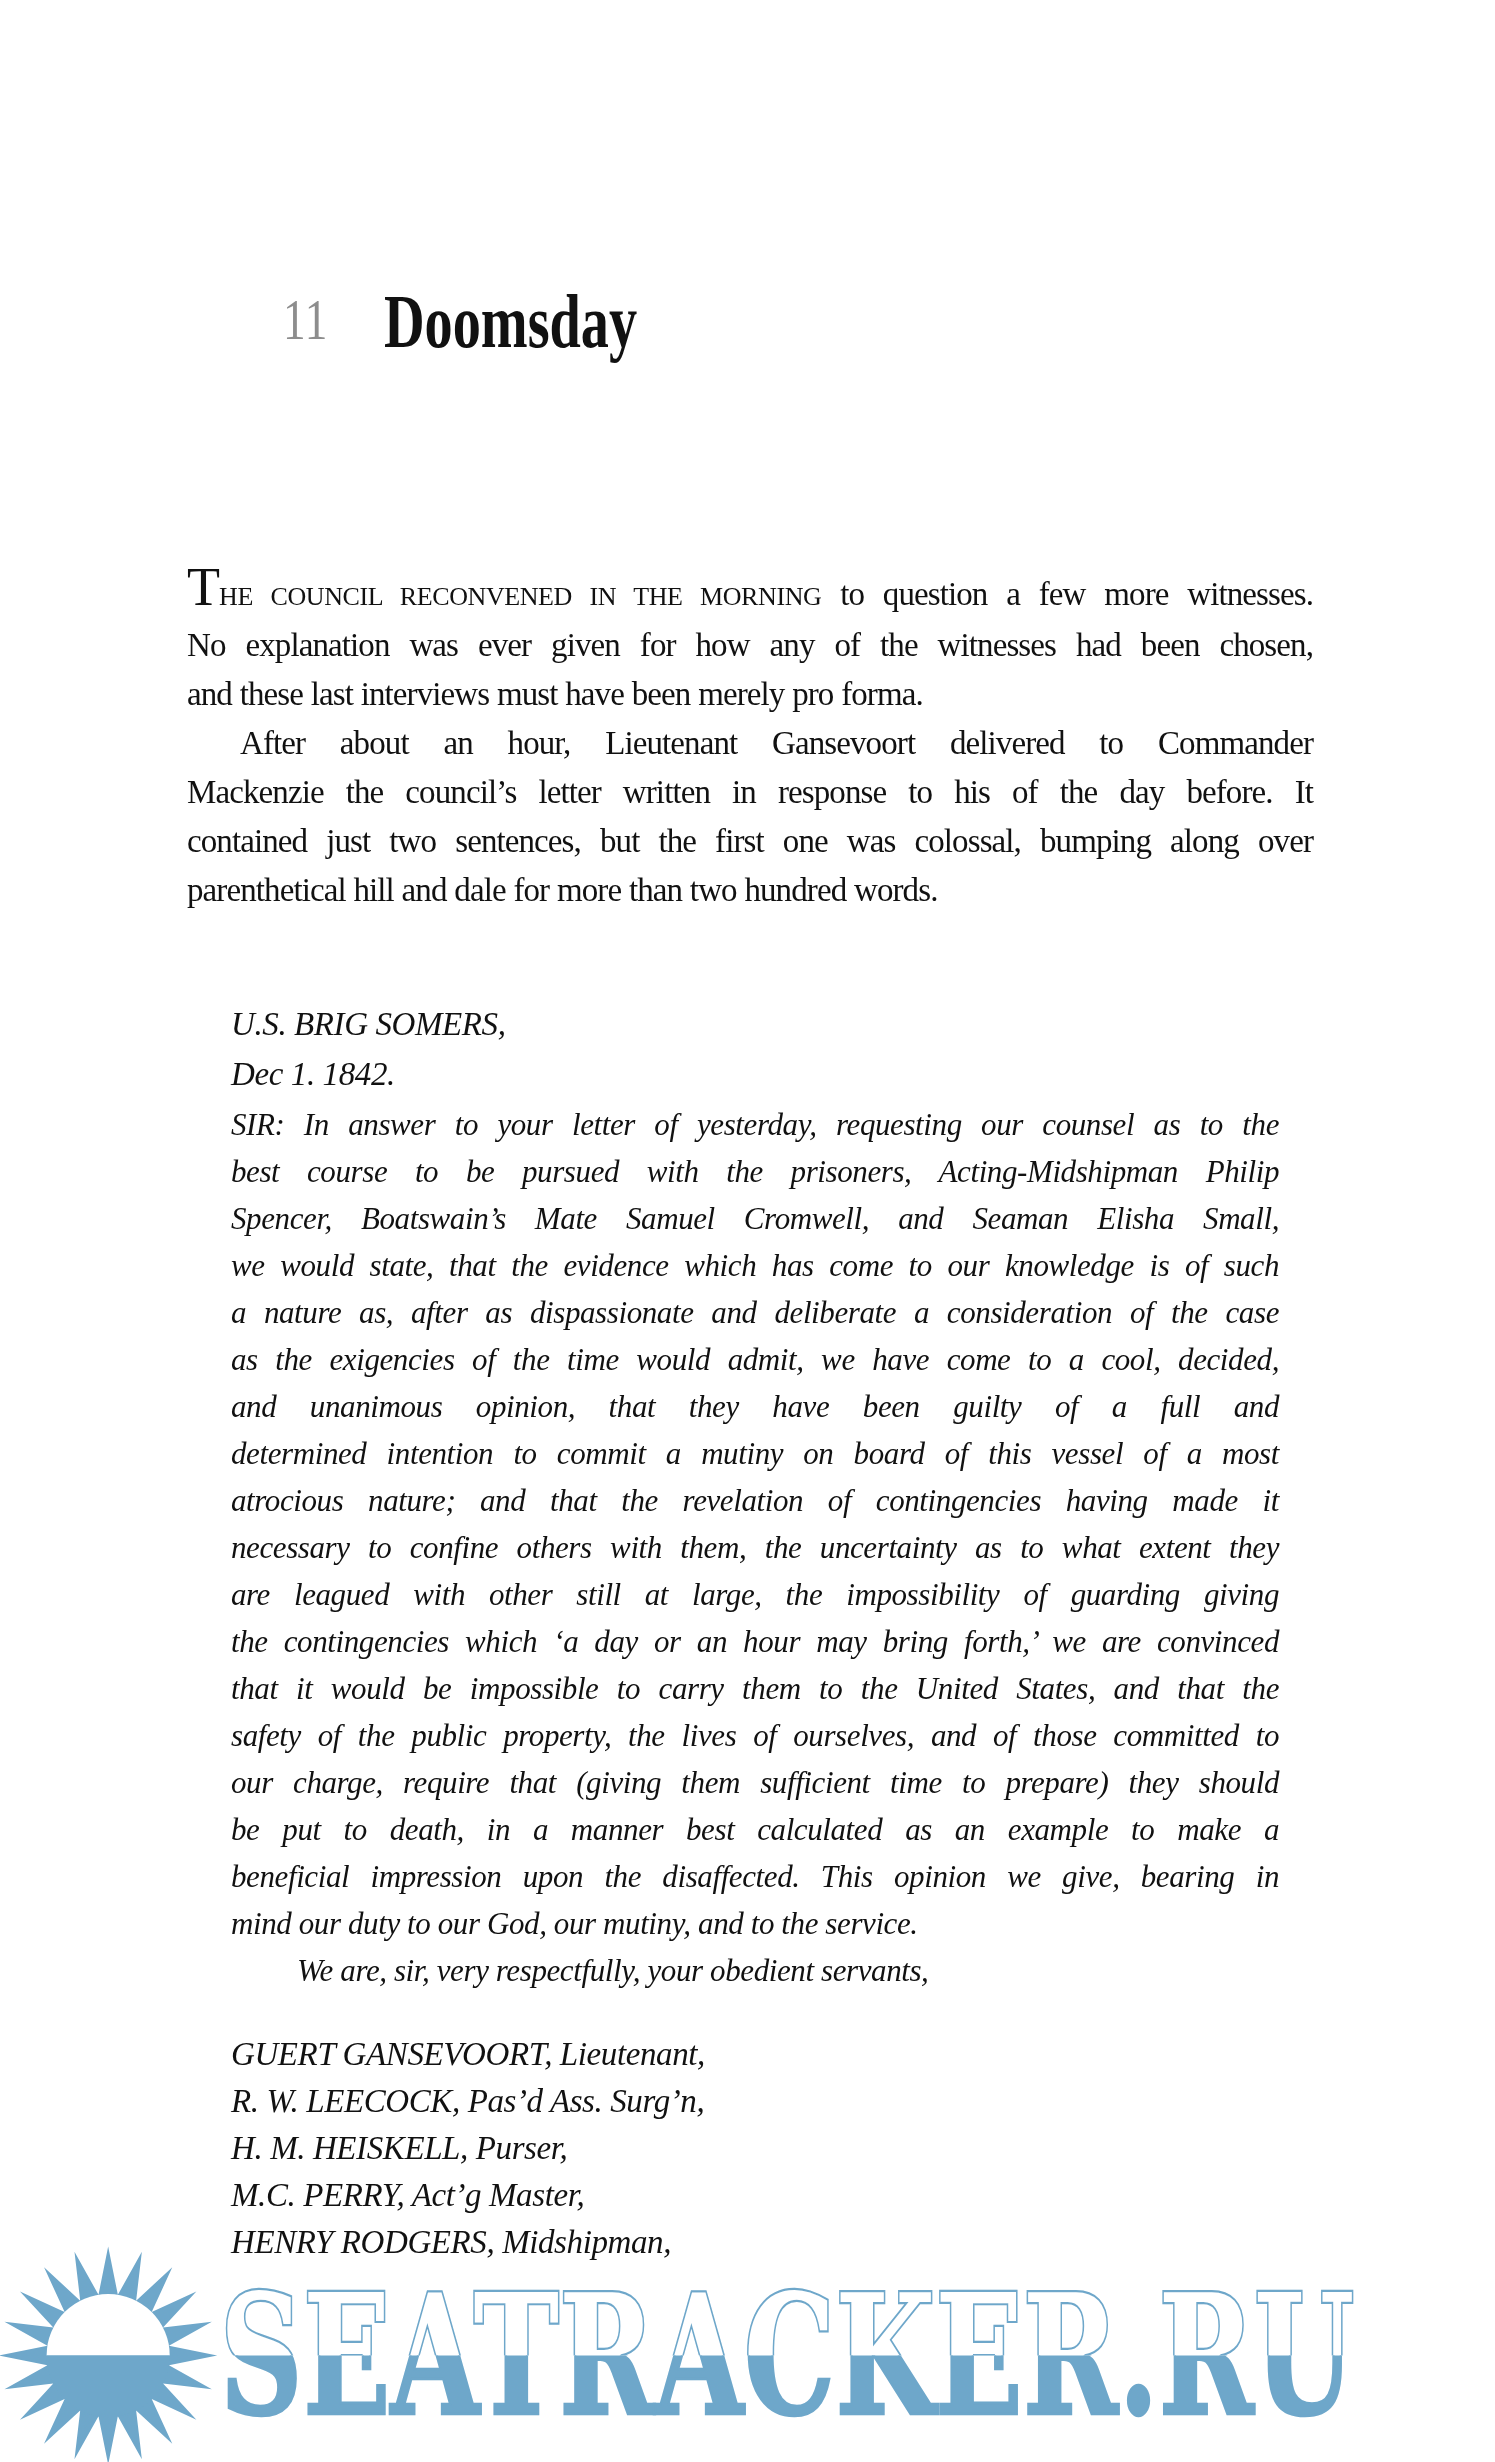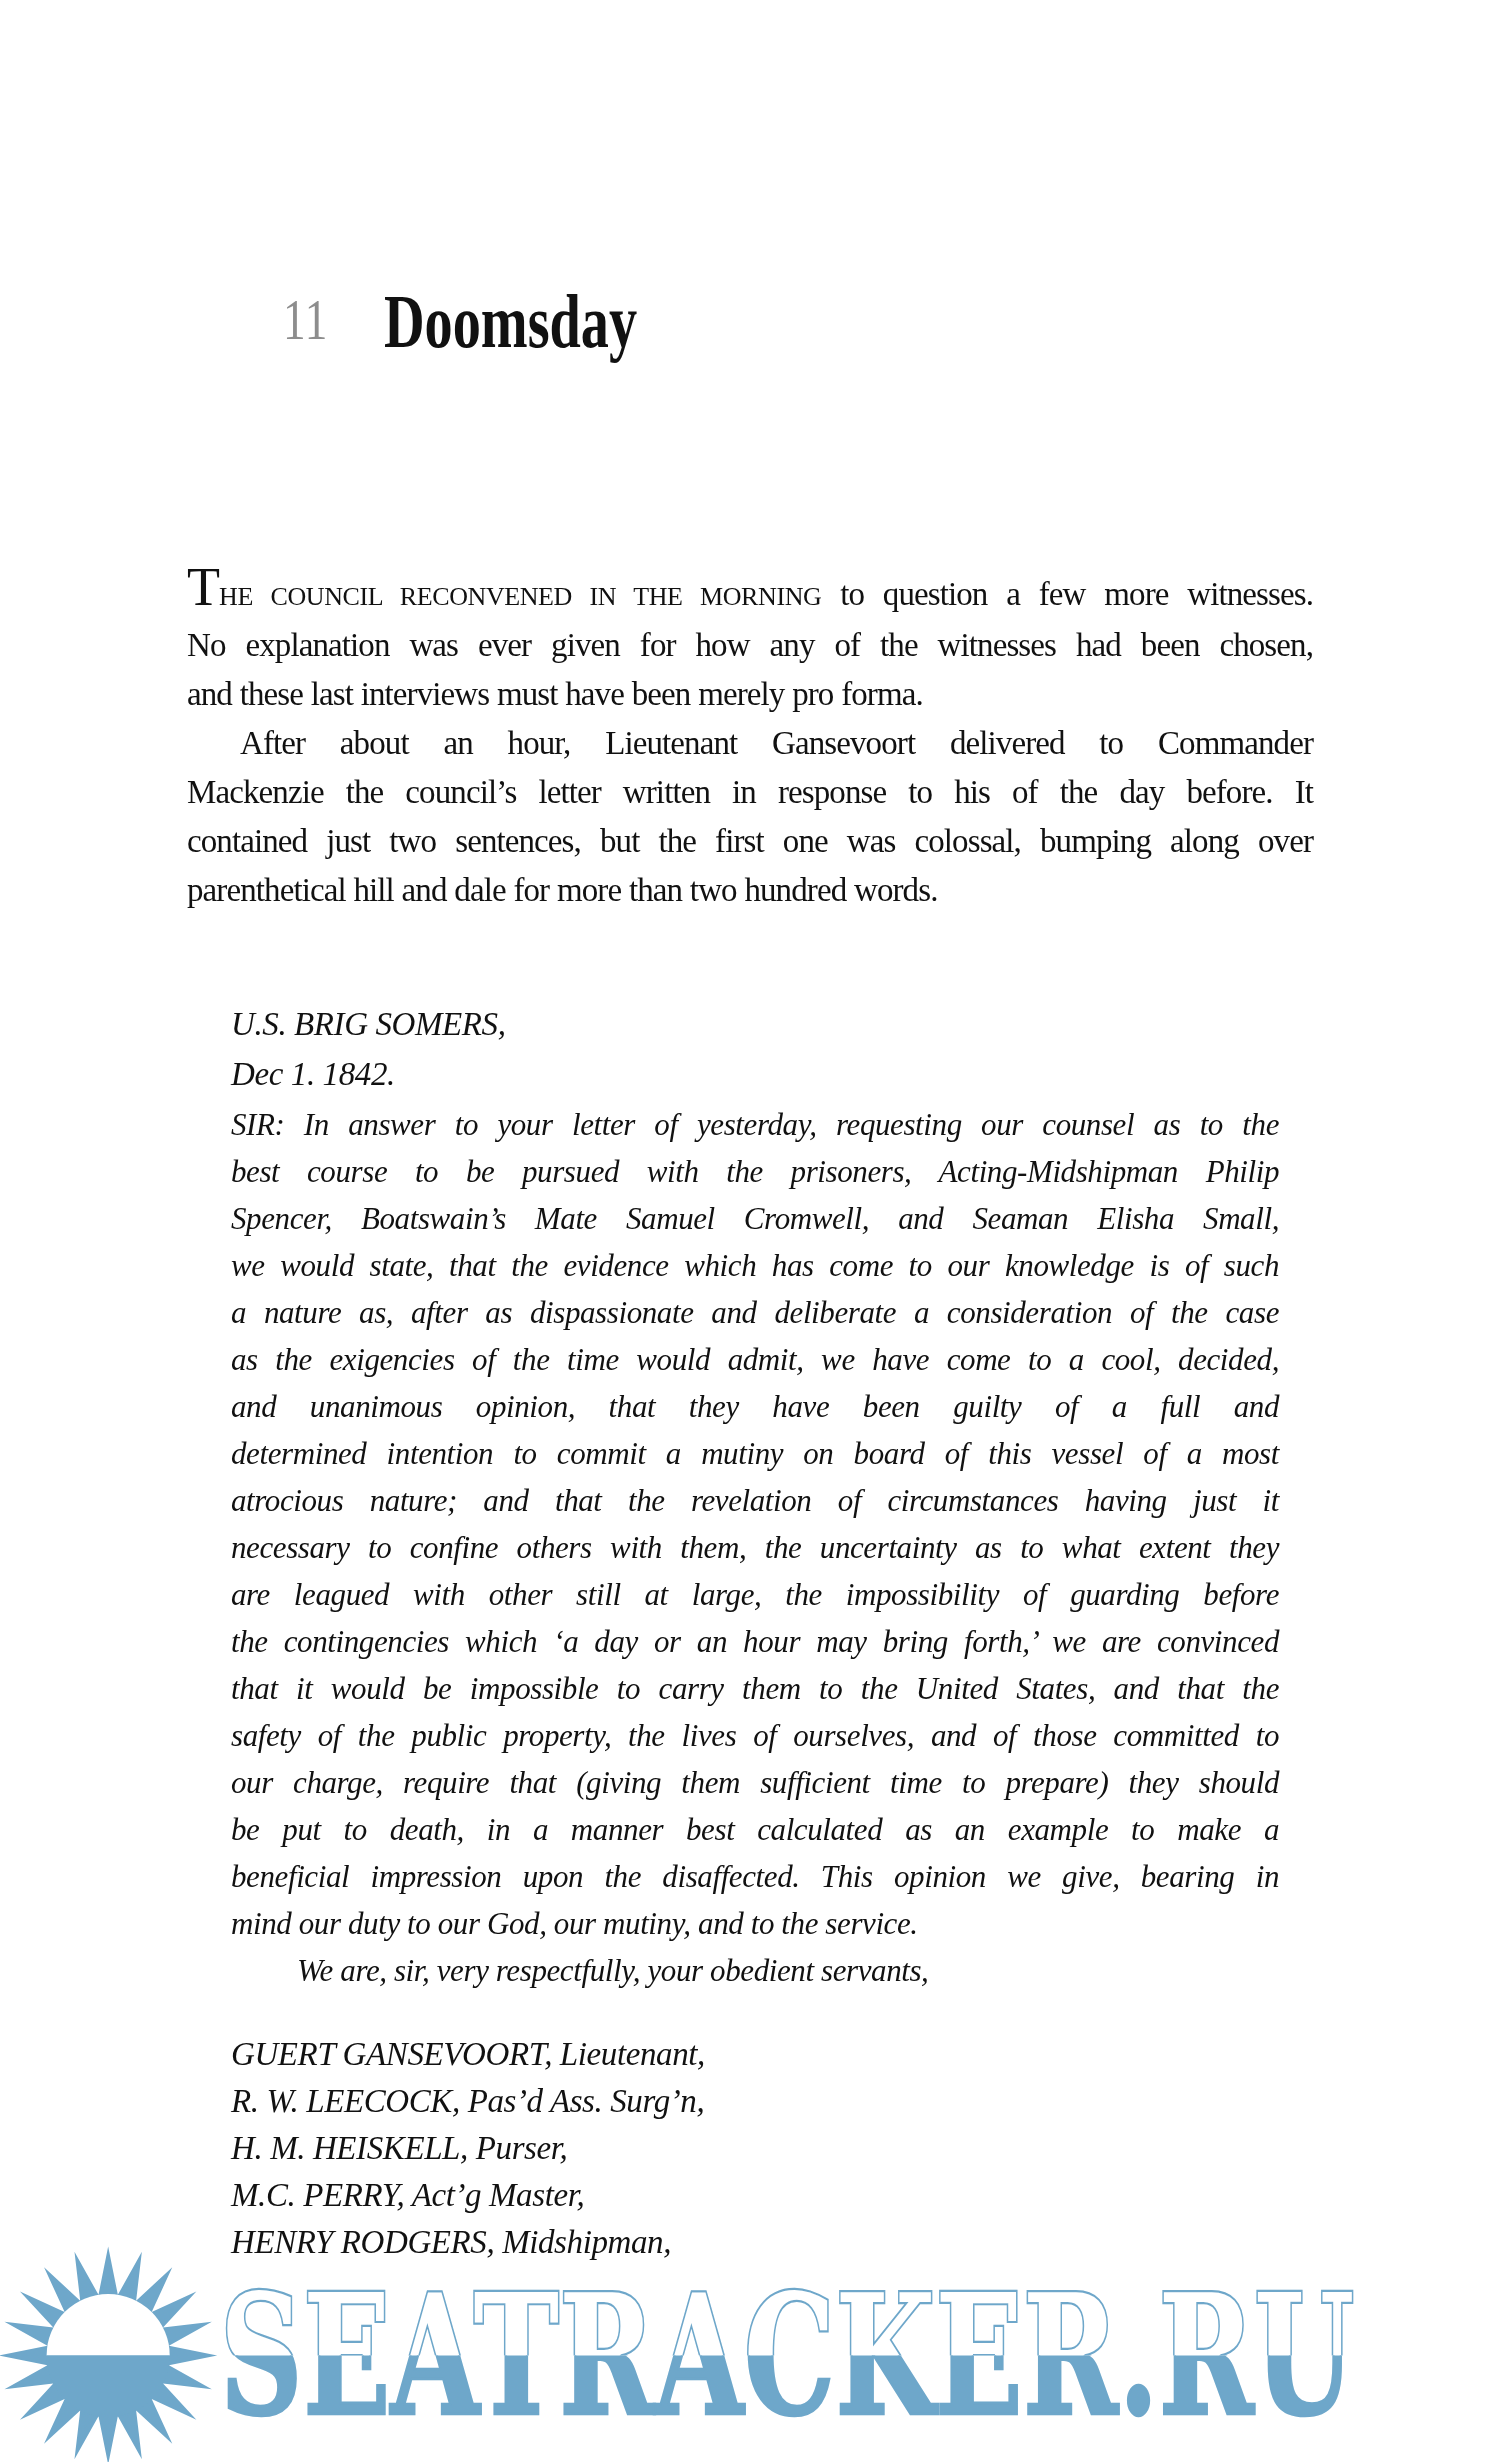--- a/index.html
+++ b/index.html
@@ -70,23 +70,23 @@
 
   <div class="letter-body">
     <div class="jline">SIR: In answer to your letter of yesterday, requesting our counsel as to the</div>
     <div class="jline">best course to be pursued with the prisoners, Acting-Midshipman Philip</div>
     <div class="jline">Spencer, Boatswain’s Mate Samuel Cromwell, and Seaman Elisha Small,</div>
     <div class="jline">we would state, that the evidence which has come to our knowledge is of such</div>
     <div class="jline">a nature as, after as dispassionate and deliberate a consideration of the case</div>
     <div class="jline">as the exigencies of the time would admit, we have come to a cool, decided,</div>
     <div class="jline">and unanimous opinion, that they have been guilty of a full and</div>
     <div class="jline">determined intention to commit a mutiny on board of this vessel of a most</div>
-    <div class="jline">atrocious nature; and that the revelation of circumstances having just it</div>
+    <div class="jline">atrocious nature; and that the revelation of contingencies having made it</div>
     <div class="jline">necessary to confine others with them, the uncertainty as to what extent they</div>
-    <div class="jline">are leagued with other still at large, the impossibility of guarding before</div>
+    <div class="jline">are leagued with other still at large, the impossibility of guarding giving</div>
     <div class="jline">the contingencies which ‘a day or an hour may bring forth,’ we are convinced</div>
     <div class="jline">that it would be impossible to carry them to the United States, and that the</div>
     <div class="jline">safety of the public property, the lives of ourselves, and of those committed to</div>
     <div class="jline">our charge, require that (giving them sufficient time to prepare) they should</div>
     <div class="jline">be put to death, in a manner best calculated as an example to make a</div>
     <div class="jline">beneficial impression upon the disaffected. This opinion we give, bearing in</div>
     <div class="lline">mind our duty to our God, our mutiny, and to the service.</div>
     <div class="lline letter-closing">We are, sir, very respectfully, your obedient servants,</div>
   </div>
 

